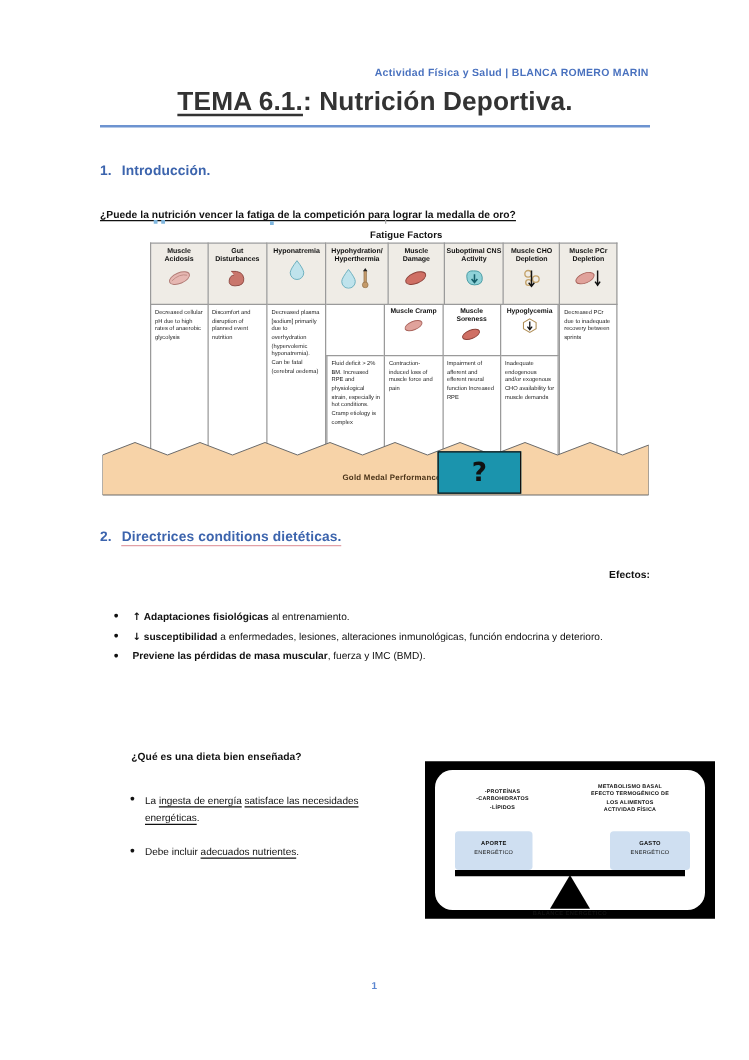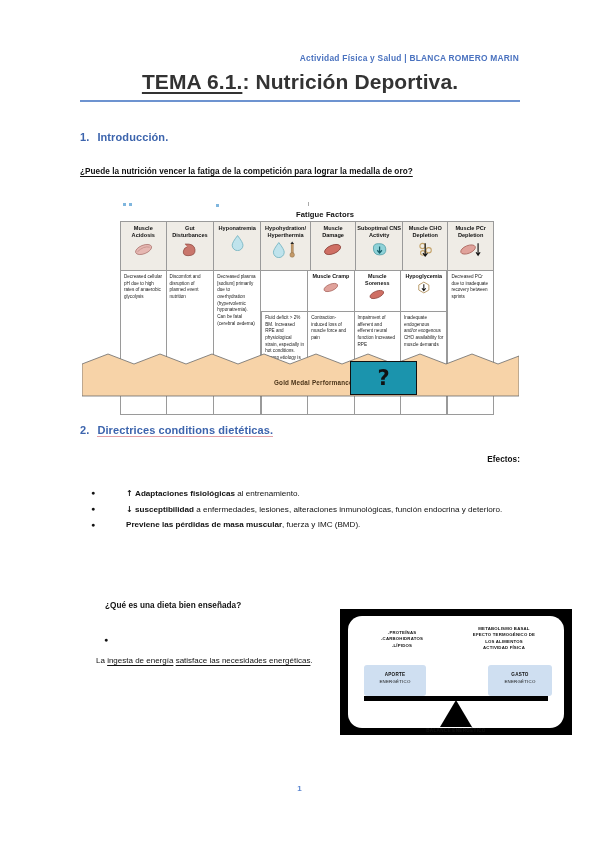--- a/index.html
+++ b/index.html
@@ -44,21 +44,21 @@
     font-size:8.2px;font-weight:700;color:#111;
     text-decoration:underline;text-underline-offset:2px;
     letter-spacing:.05px;
   }
   .plain-line{
     position:absolute;left:80px;width:440px;
     font-size:8.2px;font-weight:700;color:#111;letter-spacing:.05px;
   }
 
   
-  .fig-table{position:absolute;left:82px;top:201px;width:374px;padding-left:38px;}
+  .fig-table{position:absolute;left:82px;top:174px;width:374px;padding-left:38px;}
   .specks{position:relative;height:9px;}
   .speck{position:absolute;background:#7fb6de;}
   .ft-title{
     text-align:center;font-size:7.6px;font-weight:700;color:#111;
     margin-left:36px;margin-bottom:2px;letter-spacing:.1px;
   }
   table.ft{
     width:100%;border-collapse:collapse;table-layout:fixed;
     border:1px solid #9a9a9a;
   }
@@ -103,28 +103,28 @@
     font-family:"DejaVu Sans", sans-serif;
   }
 
   
   .bul-list{position:absolute;left:80px;width:440px;}
   .bul{
     display:flex;font-size:8.1px;line-height:1.75;color:#111;
     margin-bottom:1px;
   }
   .bul .dot{width:26px;flex:0 0 26px;text-align:center;font-size:7px;padding-top:1px;}
-  .bul .body{flex:1 1 auto;margin-left:20px;}
+  .bul .body{flex:1 1 auto;}
   .bul.just .body{text-align:justify;}
   .b{font-weight:700;}
   .arrow{font-family:"DejaVu Sans", sans-serif;font-weight:700;}
 
   
   .low-bullets{position:absolute;left:96px;width:230px;}
-  .low-bul{display:flex;font-size:8px;line-height:1.7;margin-bottom:14px;color:#111;flex-direction:column;}
+  .low-bul{display:flex;font-size:8px;line-height:1.7;margin-bottom:14px;color:#111;}
   .low-bul .dot{width:20px;flex:0 0 20px;text-align:center;font-size:7px;}
   .low-bul .body{flex:1 1 auto;}
   .ul{text-decoration:underline;text-underline-offset:2px;}
 
   
   .eb{
     position:absolute;left:340px;top:609px;width:232px;height:126px;
     background:#000;display:block;
   }
   .eb-inner{
@@ -319,20 +319,24 @@
     </div>
   </div>
 
   <div class="plain-line" style="top:601px;margin-left:25px;">¿Qué es una dieta bien enseñada?</div>
 
   <div class="low-bullets" style="top:634px;">
     <div class="low-bul">
       <div class="dot">●</div>
       <div class="body"><span>La </span><span class="ul">ingesta de energía</span><span> </span><span class="ul">satisface las necesidades energéticas</span><span>.</span></div>
     </div>
+    <div class="low-bul">
+      <div class="dot">●</div>
+      <div class="body"><span>Debe incluir </span><span class="ul">adecuados nutrientes</span><span>.</span></div>
+    </div>
   </div>
 
   <div class="eb">
     <div class="eb-inner">
       <div class="eb-txt" style="left:12px;top:14px;width:84px;">
         <div>-PROTEÍNAS</div>
         <div>-CARBOHIDRATOS</div>
         <div>-LÍPIDOS</div>
       </div>
       <div class="eb-txt" style="right:8px;top:10px;width:104px;">

